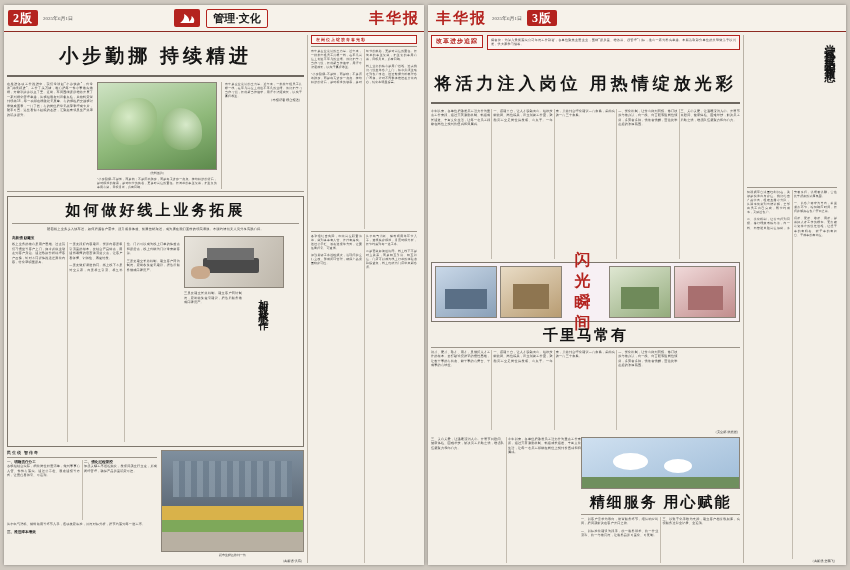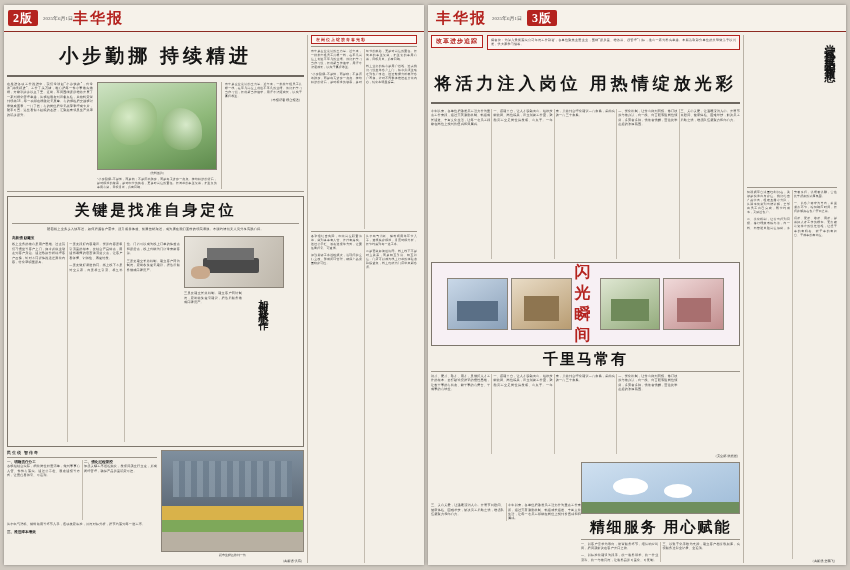--- a/index.html
+++ b/index.html
@@ -114,20 +114,29 @@
 </head>
 <body>
 
 <div class="spread">
 
   <div class="page page-left">
 
     <div class="masthead">
       <div class="pagenum">2版</div>
       <div class="mast-date">2025年6月1日</div>
+      <div class="mast-mid">
+        <div class="logo-badge">
+          <svg width="18" height="13" viewBox="0 0 18 13">
+              <path d="M2 11 C5 9 7 6 6 2 C10 4 12 7 11 11 Z" fill="#fff"></path>
+              <path d="M9 11 C12 9.5 14 7 13.5 4 C16.5 6 17 9 15.5 11 Z" fill="#fff"></path>
+            </svg>
+        </div>
+        <div class="mast-section">管理·文化</div>
+      </div>
       <div class="mast-title">丰华报</div>
     </div>
 
     <div style="display:flex;height:534px;padding:3px;box-sizing:border-box;">
 
       <div style="width:300px;display:flex;flex-direction:column;padding-right:3px;box-sizing:border-box;">
 
         <div class="headline-xl" style="margin:8px 0 4px;">小步勤挪  持续精进</div>
         <div class="rule-thick"></div>
 
@@ -143,21 +152,21 @@
           </div>
           <div style="width:80px;" class="col-rule">
             <div class="tiny dense" style="padding-left:3px;">青年是企业发展的生力军。近年来，一批批年轻员工扎根一线，在平凡岗位上创造不平凡的业绩。他们把学习当作习惯，把创新当作追求，用汗水浇灌成长，以实干赢得尊重。</div>
             <div class="sign" style="padding-left:3px;">（本报记者 综合报道）</div>
           </div>
         </div>
 
         <div class="rule" style="margin-top:2px;"></div>
 
         <div class="box" style="margin-top:3px;padding:4px;display:flex;flex-direction:column;flex:1;">
-          <div class="headline-lg">关键是找准自身定位</div>
+          <div class="headline-lg">如何做好线上业务拓展</div>
           <div class="rule" style="margin:3px 0;"></div>
           <div class="tiny" style="text-align:center;font-size:3.2px;">随着线上业务步入快车道，如何把握客户需求、提升服务体验、拓展营销渠道，成为摆在我们面前的现实课题。本版约请相关人员分享实践心得。</div>
 
           <div style="display:flex;gap:4px;margin-top:4px;flex:1;">
             <div style="width:168px;">
               <div class="subhead" style="margin-bottom:2px;">高新强  赵建宝</div>
               <div class="cols3" style="height:200px;">
                 <div class="tiny">线上业务的核心是用户思维。过去我们习惯坐等客户上门，如今必须主动走到客户身边。通过数据分析梳理客户画像，针对不同群体推送差异化内容，转化率明显提高。</div>
                 <div class="tiny" style="margin-top:3px;">一是要抓好内容建设。优质内容是吸引流量的根本，要结合产品特点，用通俗易懂的语言讲清楚卖点，让客户看得懂、记得住、愿意转发。</div>
                 <div class="tiny" style="margin-top:3px;">二是要做好渠道协同。线上线下不是对立关系，而是相互引流、相互补位。门店可以成为线上订单的体验点和提货点，线上也能为门店带来新客源。</div>
@@ -247,21 +256,21 @@
         <div class="headline-xl" style="margin:22px 0 5px;font-size:17px;">将活力注入岗位  用热情绽放光彩</div>
         <div class="rule-thick"></div>
 
         <div class="cols5" style="height:150px;margin-top:3px;">
           <div class="tiny">今年以来，各单位把激发员工活力作为重点工作来抓，通过完善激励机制、畅通成长通道、丰富文化生活，让每一名员工都能在岗位上找到价值感和归属感。</div>
           <div class="tiny" style="margin-top:3px;">一、搭建平台，让人才脱颖而出。组织技能比武、岗位练兵，设立创新工作室，鼓励员工立足岗位搞发明、出点子。一年来，共收到合理化建议二百余条，采纳实施一百三十余条。</div>
           <div class="tiny" style="margin-top:3px;">二、优化机制，让付出得到回报。修订绩效考核办法，向一线、向苦脏累险岗位倾斜，多劳者多得，优绩者优酬，营造比学赶超的浓厚氛围。</div>
           <div class="tiny" style="margin-top:3px;">三、关心关爱，让温暖浸润人心。开展节日慰问、健康体检、困难帮扶，解决员工后顾之忧，增强队伍凝聚力和向心力。</div>
         </div>
 
-        <div class="box" style="margin-top:3px;padding:15px;background:#f7f0f4;">
+        <div class="box" style="margin-top:3px;padding:3px;background:#f7f0f4;">
           <div style="display:flex;gap:3px;height:52px;align-items:stretch;">
             <div class="photo" style="width:60px;background:linear-gradient(150deg,#c9d8e8,#8aa0b8);">
               <div style="position:absolute;left:15%;top:45%;width:70%;height:40%;background:#5a6f86;"></div>
             </div>
             <div class="photo" style="width:60px;background:linear-gradient(150deg,#e9dcc6,#b89c72);">
               <div style="position:absolute;left:20%;top:35%;width:60%;height:50%;background:#8e7550;"></div>
             </div>
             <div style="flex:1;display:flex;align-items:center;justify-content:center;">
               <div class="headline-lg sub-red" style="font-size:16px;letter-spacing:6px;">闪光瞬间</div>
             </div>
@@ -278,21 +287,21 @@
           <div class="headline-md">千里马常有</div>
           <div class="rule" style="margin:2px 0;"></div>
           <div class="cols5" style="height:80px;">
             <div class="tiny">识才、爱才、敬才、用才，是做好人才工作的根本。要打破论资排辈的惯性思维，让想干事的有机会、能干事的有舞台、干成事的有地位。</div>
             <div class="tiny" style="margin-top:3px;">一、搭建平台，让人才脱颖而出。组织技能比武、岗位练兵，设立创新工作室，鼓励员工立足岗位搞发明、出点子。一年来，共收到合理化建议二百余条，采纳实施一百三十余条。</div>
             <div class="tiny" style="margin-top:3px;">二、优化机制，让付出得到回报。修订绩效考核办法，向一线、向苦脏累险岗位倾斜，多劳者多得，优绩者优酬，营造比学赶超的浓厚氛围。</div>
           </div>
           <div class="sign">（安全部  张然然）</div>
         </div>
 
-        <div style="display:flex;gap:0;margin-top:3px;flex:1;align-items:center;">
+        <div style="display:flex;gap:0;margin-top:3px;flex:1;">
           <div style="width:150px;" class="cols2">
             <div class="tiny">三、关心关爱，让温暖浸润人心。开展节日慰问、健康体检、困难帮扶，解决员工后顾之忧，增强队伍凝聚力和向心力。</div>
             <div class="tiny" style="margin-top:3px;">今年以来，各单位把激发员工活力作为重点工作来抓，通过完善激励机制、畅通成长通道、丰富文化生活，让每一名员工都能在岗位上找到价值感和归属感。</div>
           </div>
           <div style="flex:1;display:flex;flex-direction:column;">
             <div class="photo" style="height:50px;background:linear-gradient(160deg,#cfe0f0,#9fbcd8);">
               <div style="position:absolute;left:20%;top:30%;width:22%;height:34%;background:#fff;border-radius:50%;"></div>
               <div style="position:absolute;left:52%;top:42%;width:18%;height:28%;background:#fff;border-radius:50%;"></div>
               <div style="position:absolute;left:0;bottom:0;width:100%;height:22%;background:#6f8f5e;"></div>
             </div>

